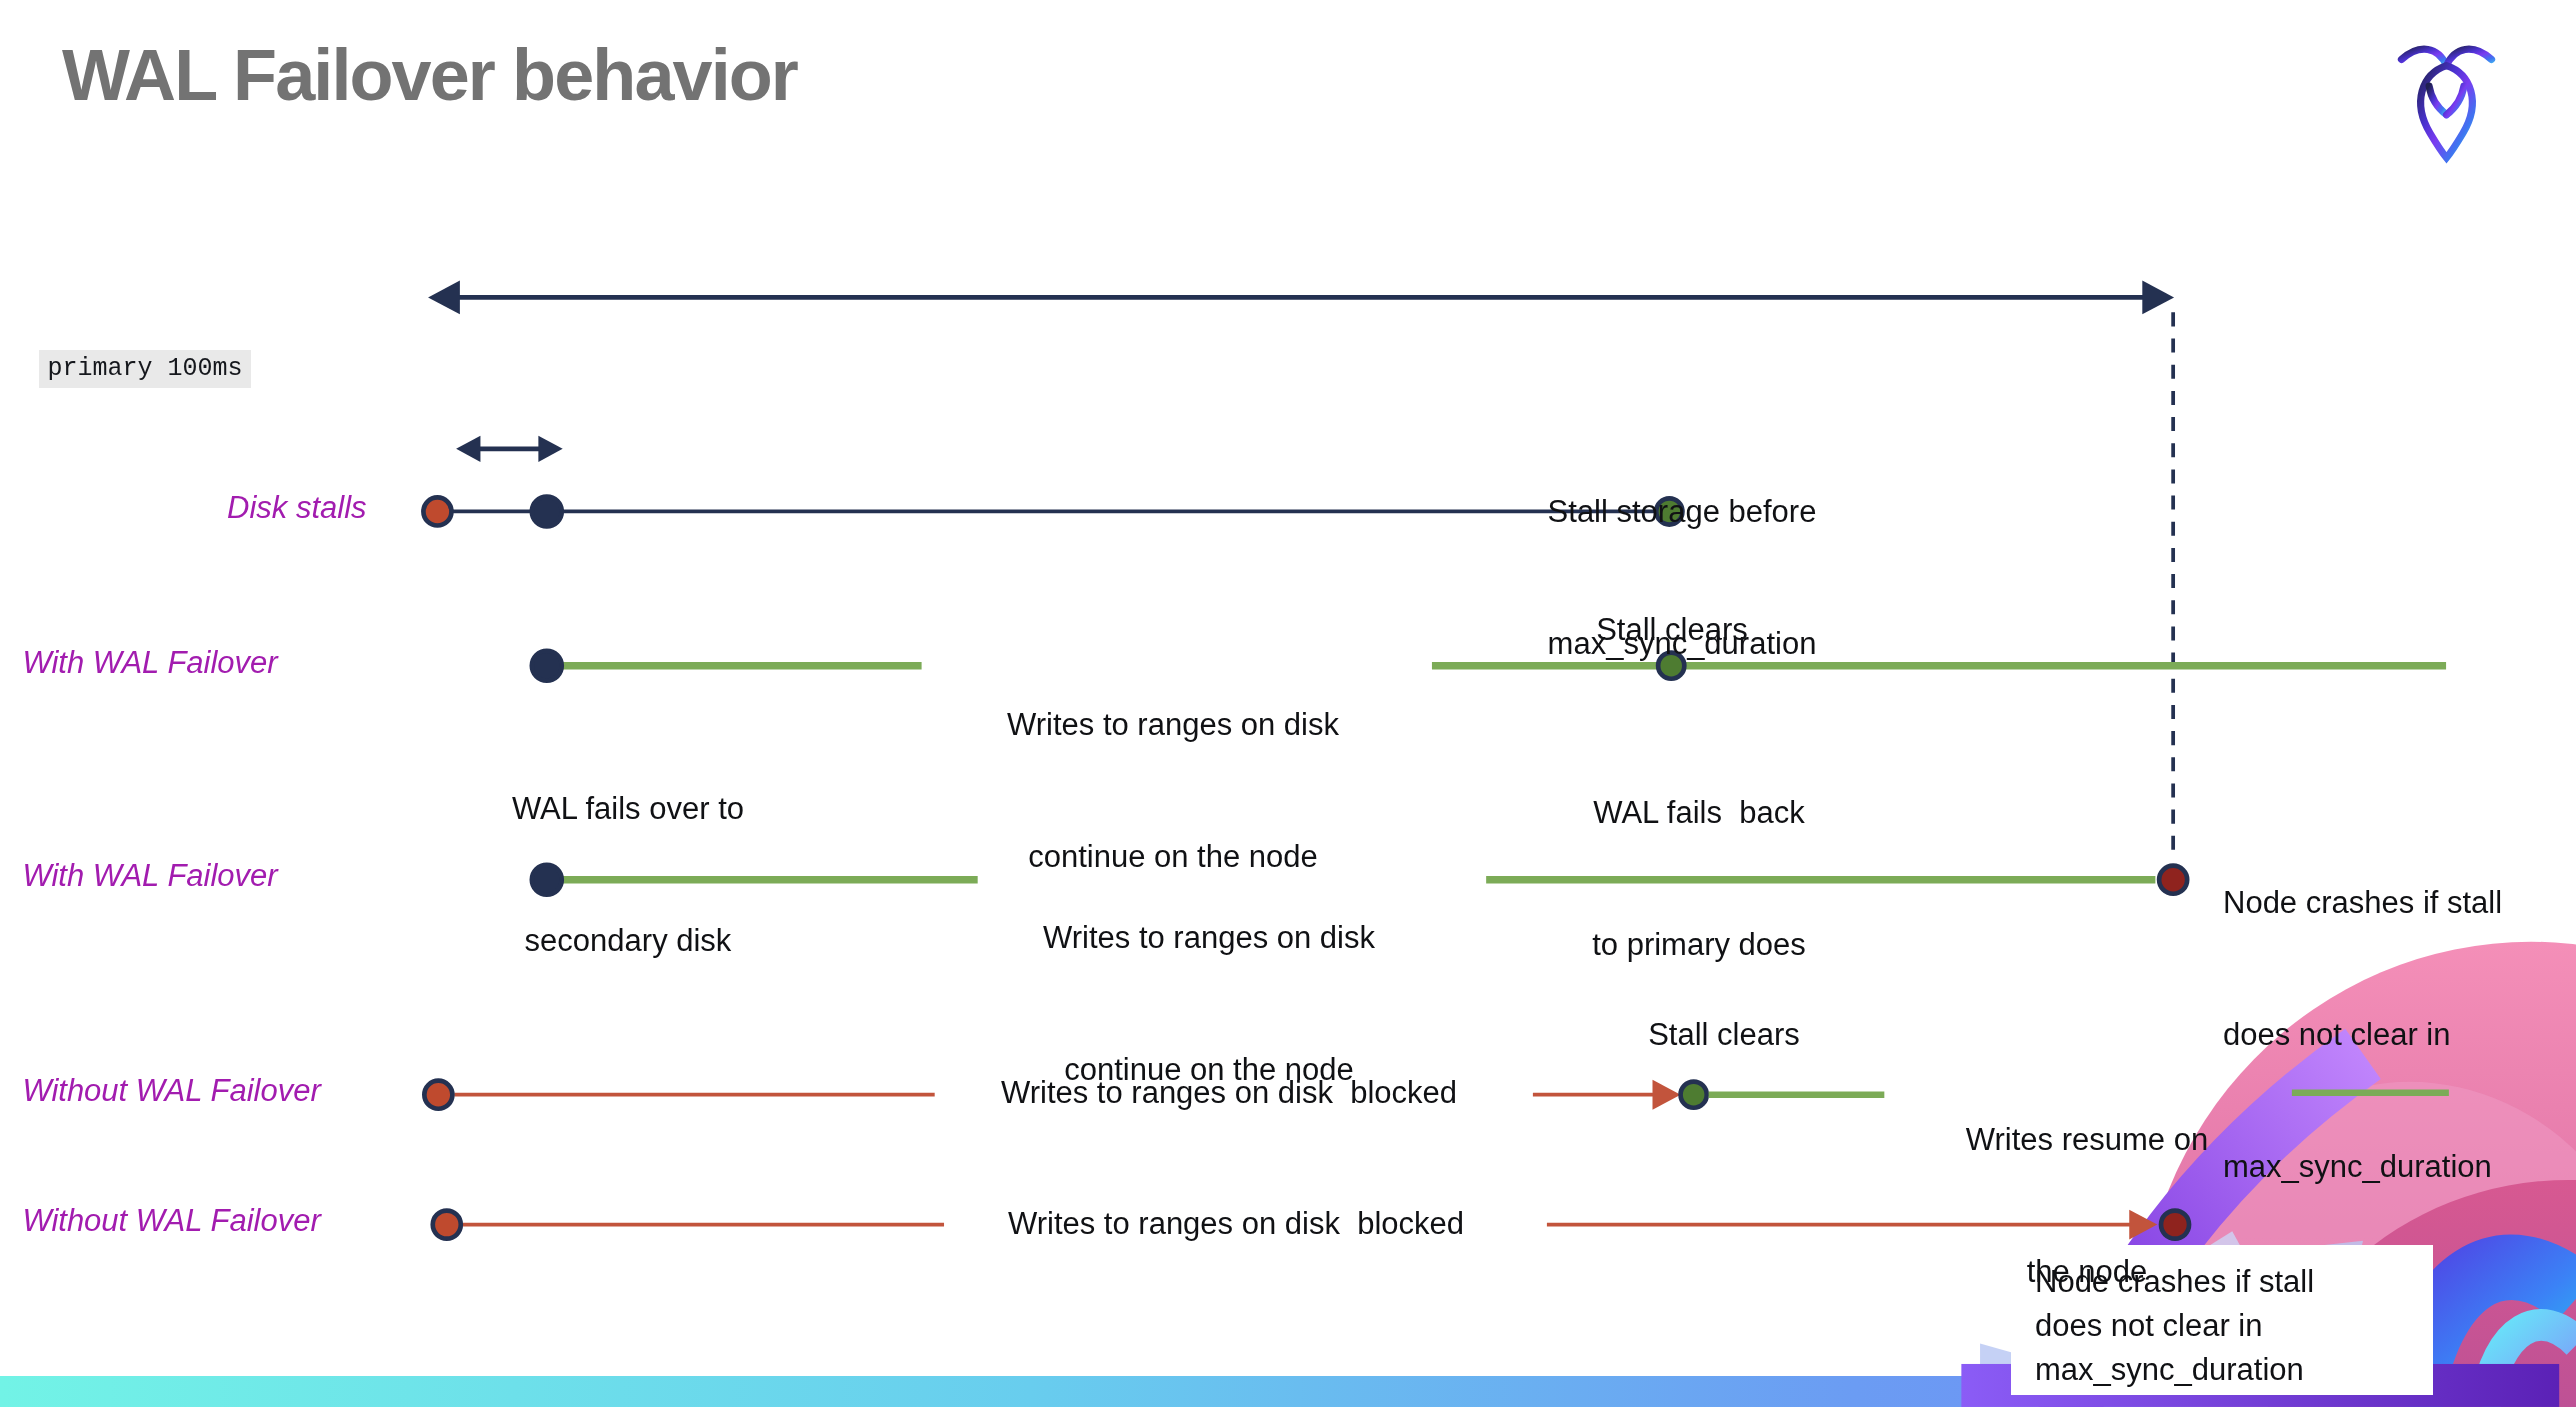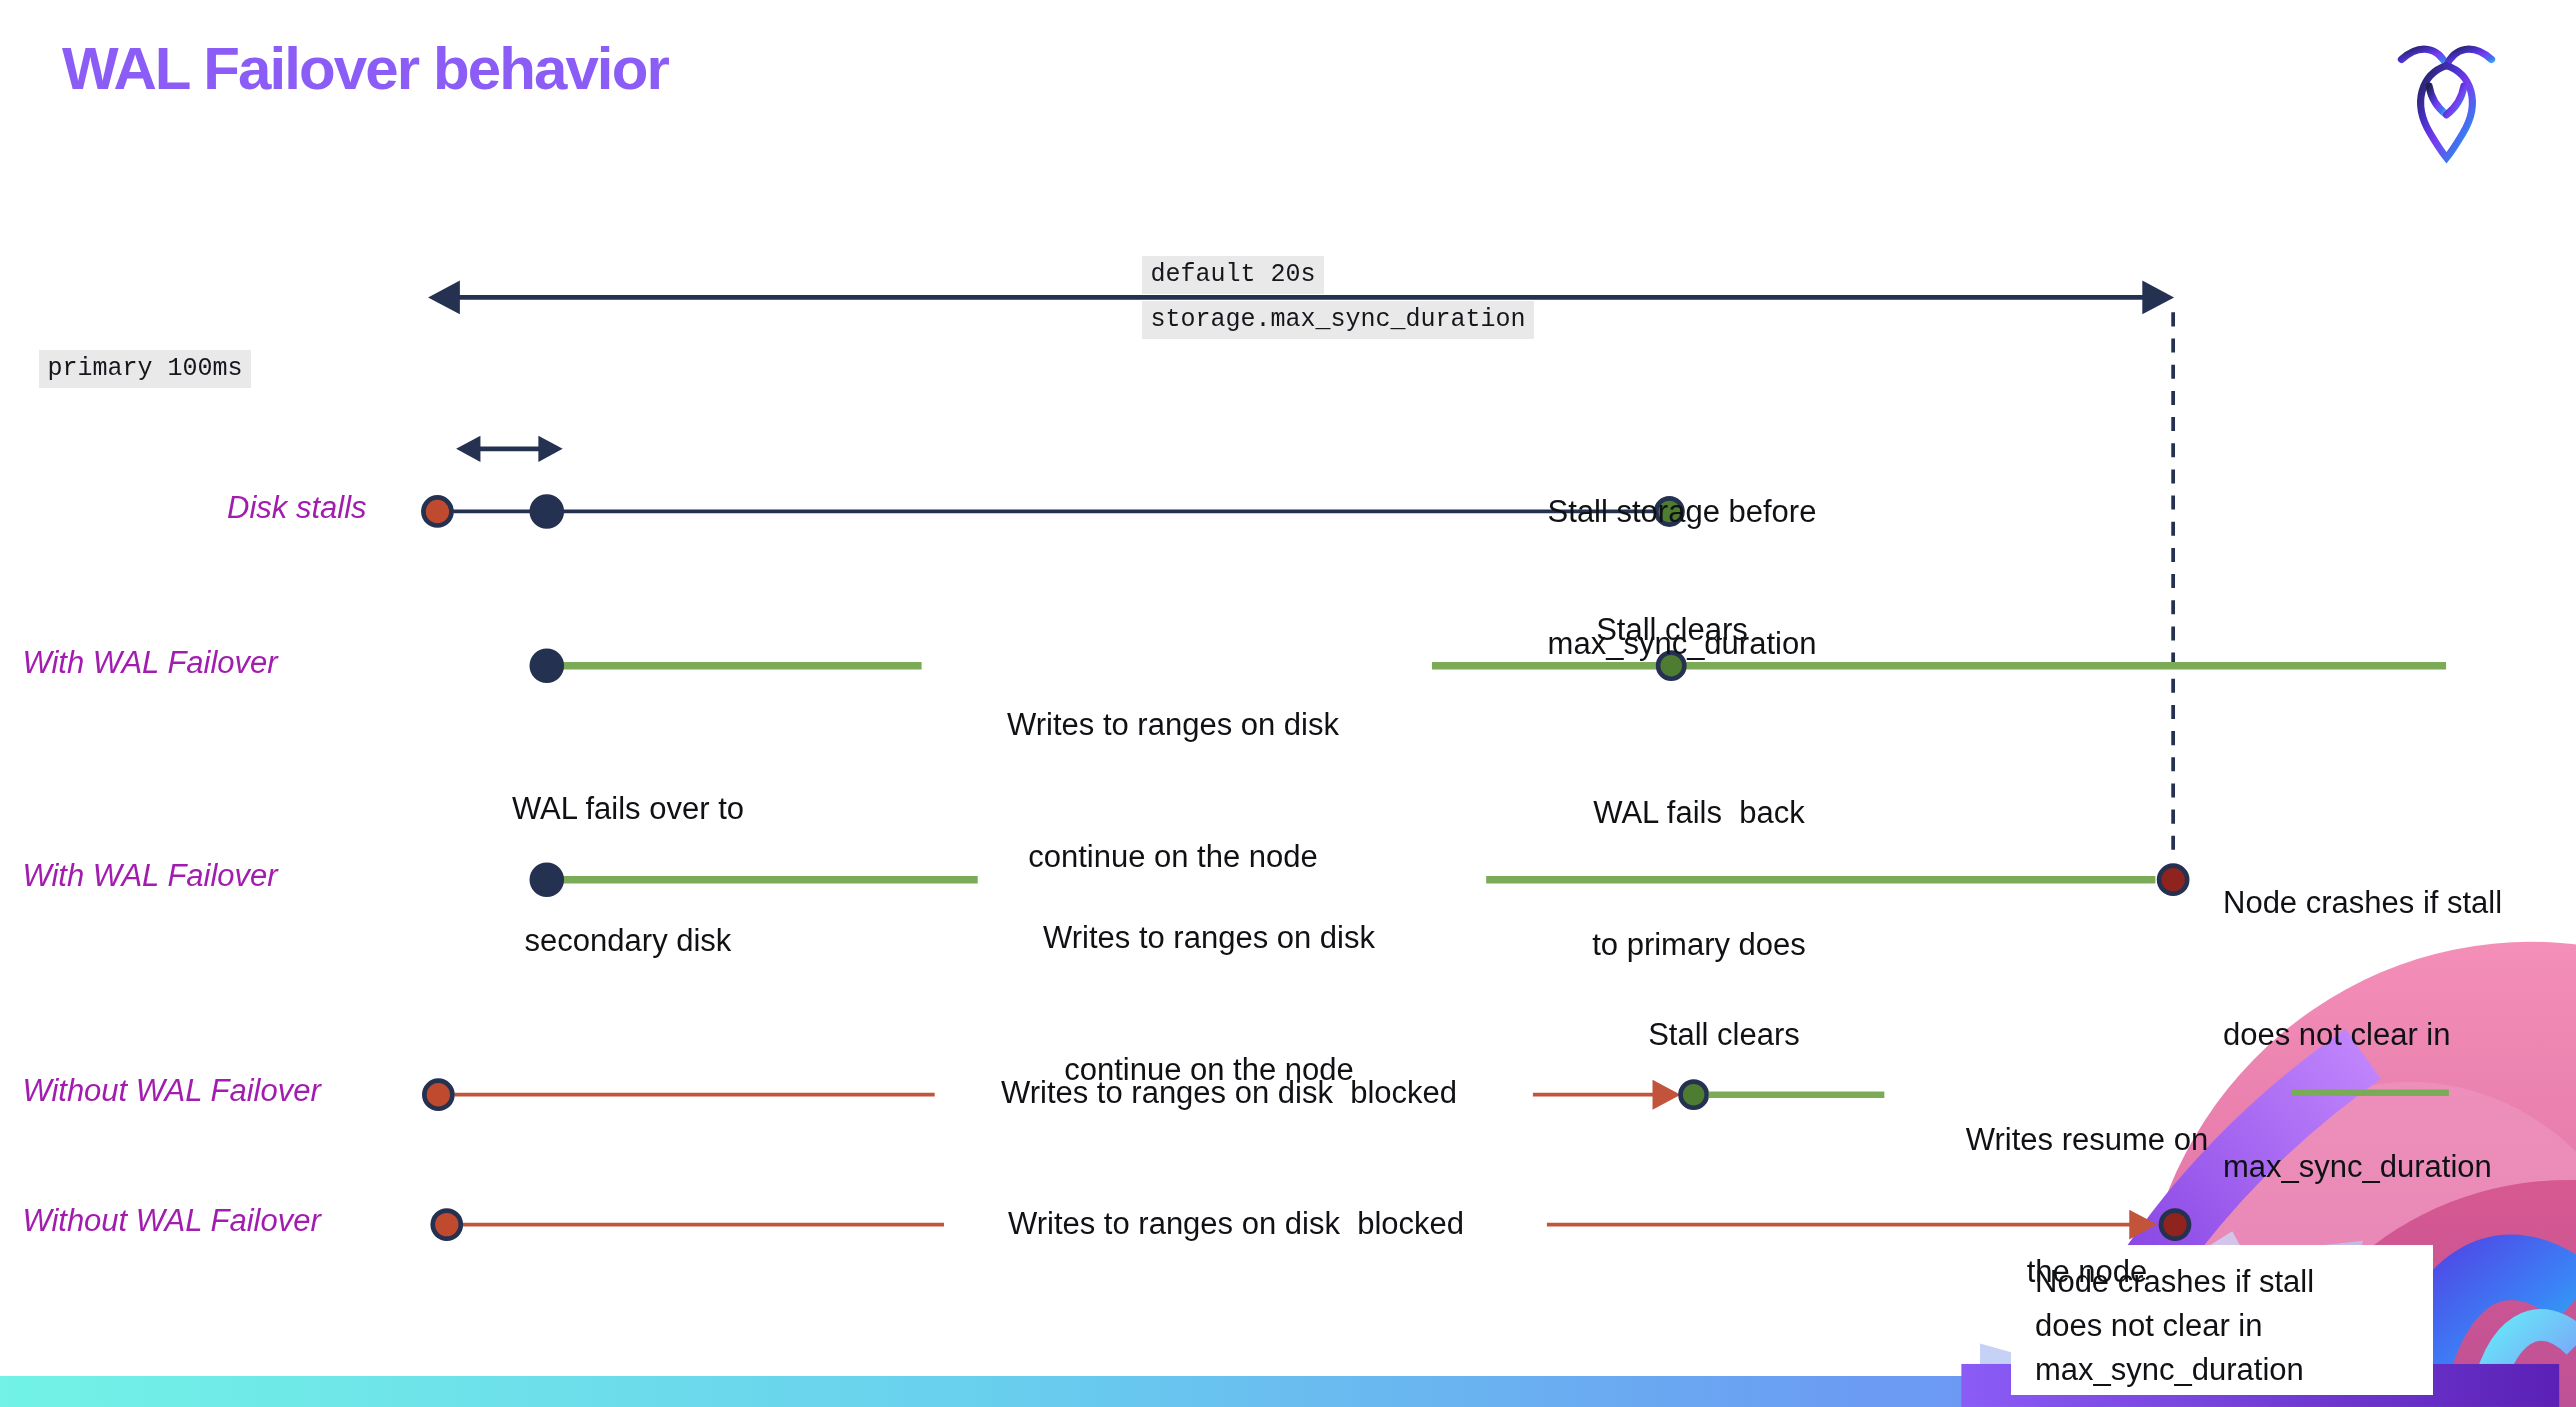--- a/index.html
+++ b/index.html
@@ -1,19 +1,19 @@
 <!DOCTYPE html>
 <html style="--c-navy: #243151; --c-green_line: #7cab57; --c-green_dot: #4e7c31; --c-red_dot: #bf4a2e; --c-dark_red_dot: #8f231e; --c-red_line: #c2543c; --c-label_bg: #e9e9e9; --c-bar_left: #72f3e6; --c-bar_right: #7186f7;font-size:15px"><head>
 <meta charset="utf-8">
 <style>
   html,body{margin:0;padding:0;background:#ffffff;}
   .slide{position:relative;width:2576px;height:1408px;background:#fff;overflow:hidden;
          font-family:"Liberation Sans",sans-serif;color:#0b0b0d;}
-  .title{position:absolute;left:62px;top:34px;font-size:60px;font-weight:800;
-         letter-spacing:-1.9px;color:#8b5cf6;z-index:6;}
+  .title{position:absolute;left:62px;top:34px;font-size:72px;font-weight:800;
+         letter-spacing:-1.9px;color:#737373;z-index:6;}
   .logo{position:absolute;left:2393px;top:39px;width:107px;height:127px;z-index:6;}
   
   .cfg{position:absolute;z-index:6;font-family:"Liberation Mono","DejaVu Sans Mono",monospace;
        font-size:25px;color:#15171c;line-height:32px;}
   .cfg div{margin-bottom:7.5px;}
   .cfg span{background:var(--c-label_bg);padding:2.8px 8.4px;display:inline-block;white-space:pre;}
   
   .rowlab{position:absolute;font-size:31px;z-index:6;color:#a21caf;white-space:nowrap;font-style:italic;}
   
   .ann{position:absolute;font-size:31px;line-height:44px;color:#101114;text-align:center;
@@ -96,24 +96,20 @@
       <polygon points="430,512 240,360 160,440" fill="#98a7ea" opacity="0.8"></polygon>
       <polygon points="430,512 330,330 250,380" fill="#cdd4f6" opacity="0.8"></polygon>
       <polygon points="430,512 470,340 380,350" fill="#b9c8f2" opacity="0.8"></polygon>
       <path d="M150,530 C210,400 300,260 470,140" stroke="url(#gPurple)" stroke-width="66" fill="none"></path>
       <path d="M520,518 C540,380 620,330 700,400" stroke="url(#gBlue)" stroke-width="70" fill="none"></path>
       <path d="M600,518 C615,430 660,410 700,450" stroke="url(#gCyan)" stroke-width="34" fill="none"></path>
       <rect x="40" y="472" width="640" height="46" fill="url(#gBand)"></rect>
     </svg>
   </div>
 
-  <div class="cfg" style="left:1142px;top:256px;">
-    <div><span>default 20s</span></div>
-    <div><span>storage.max_sync_duration</span></div>
-  </div>
   <div class="cfg" style="left:39px;top:350px;">
     <div><span>primary 100ms</span></div>
   </div>
 
   <div class="rowlab" style="left:227px;top:490px;">Disk stalls</div>
   <div class="rowlab" style="left:22.4px;top:645px;">With WAL Failover</div>
   <div class="rowlab" style="left:22.4px;top:858px;">With WAL Failover</div>
   <div class="rowlab" style="left:22.4px;top:1073px;">Without WAL Failover</div>
   <div class="rowlab" style="left:22.4px;top:1203px;">Without WAL Failover</div>
 

